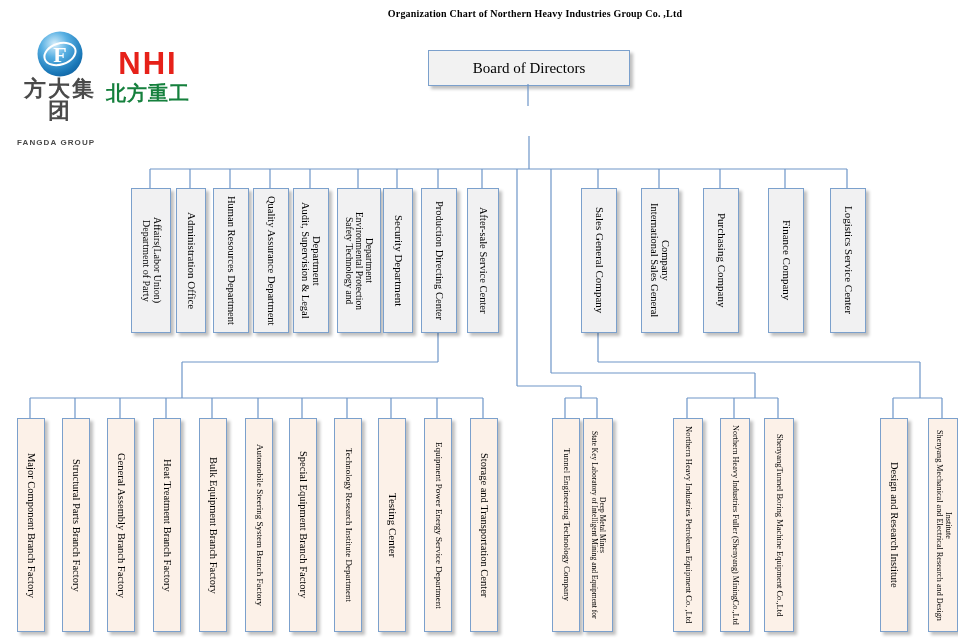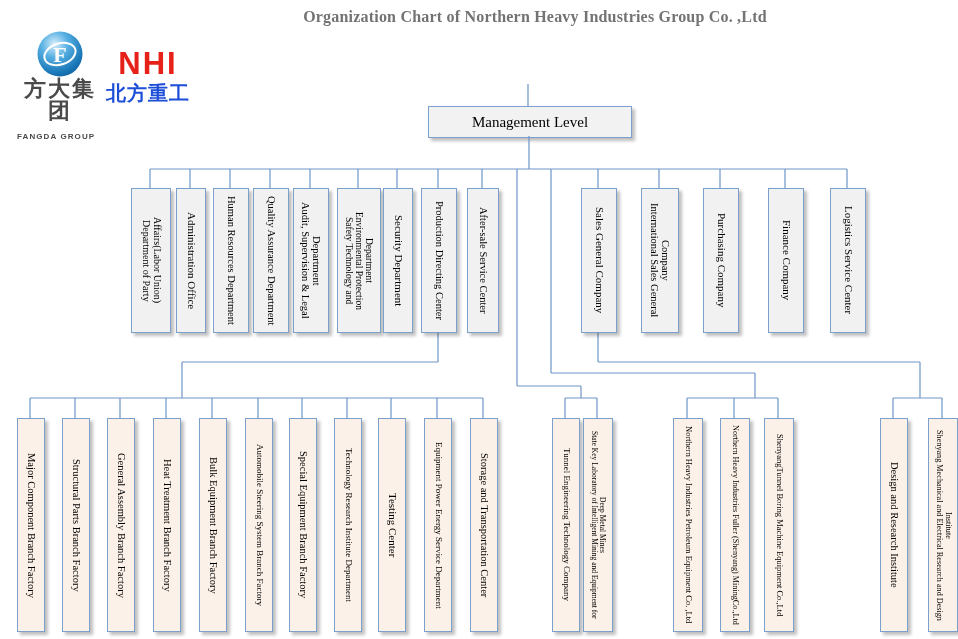--- a/index.html
+++ b/index.html
@@ -2,32 +2,32 @@
 <html><head>
 <meta charset="utf-8">
 <style>
   html,body{margin:0;padding:0;background:#ffffff;}
   .stage{
     position:relative;width:958px;height:639px;background:#ffffff;overflow:hidden;
     font-family:"Liberation Serif","DejaVu Serif",serif;
   }
   .title{
     position:absolute;left:115px;top:8px;width:840px;text-align:center;
-    font-size:16px;font-weight:bold;color:#737373;letter-spacing:.2px;
+    font-size:10px;font-weight:bold;color:#000000;letter-spacing:.2px;
   }
   
   .fangda{position:absolute;left:14px;top:30px;width:92px;text-align:center;}
   .fangda-cn{font-size:22px;font-weight:bold;color:#4a4a4a;letter-spacing:2px;
              font-family:"Liberation Sans","DejaVu Sans",sans-serif;line-height:1;}
   .fangda-en{font-size:8px;font-weight:bold;color:#4a4a4a;letter-spacing:1.1px;
-             font-family:"Liberation Sans","DejaVu Sans",sans-serif;margin-top:10px;text-align:left;padding-left:3px;}
+             font-family:"Liberation Sans","DejaVu Sans",sans-serif;margin-top:16px;text-align:left;padding-left:3px;}
   .nhi{position:absolute;left:102px;top:48px;width:92px;text-align:center;}
   .nhi-abbr{font-size:31px;line-height:1;font-weight:900;color:#e62119;letter-spacing:2px;
             font-family:"Liberation Sans","DejaVu Sans",sans-serif;}
-  .nhi-cn{font-size:20px;font-weight:bold;color:#1d4ed8;letter-spacing:1px;line-height:1.1;
+  .nhi-cn{font-size:20px;font-weight:bold;color:#15803d;letter-spacing:1px;line-height:1.1;
           font-family:"Liberation Sans","DejaVu Sans",sans-serif;margin-top:3px;}
   
   .hbox{
     position:absolute;border:1px solid #7ba0cc;background:#f2f2f2;
     box-shadow:3px 3px 3px rgba(0,0,0,0.25);
     display:flex;align-items:center;justify-content:center;
     font-size:15px;color:#000;
   }
   .vbox{
     position:absolute;border:1px solid #7ba0cc;
@@ -66,22 +66,22 @@
     </svg>
     <div class="fangda-cn">方大集团</div>
     <div class="fangda-en">FANGDA GROUP</div>
   </div>
 
   <div class="nhi">
     <div class="nhi-abbr">NHI</div>
     <div class="nhi-cn">北方重工</div>
   </div>
 
-  <div class="hbox" style="left:428px;top:106px;width:202px;height:30px;">
-    <span>Management Level</span>
+  <div class="hbox" style="left:428px;top:50px;width:200px;height:34px;">
+    <span>Board of Directors</span>
   </div>
 
   <svg id="wires">
       <path d="M528 84L528 106M529 136L529 169M150 169L847 169M150 169L150 188M190 169L190 188M230 169L230 188M270 169L270 188M310 169L310 188M358 169L358 188M397 169L397 188M438 169L438 188M482 169L482 188M598 169L598 188M659 169L659 188M720 169L720 188M785 169L785 188M847 169L847 188M438 331L438 362M438 362L182 362M182 362L182 398M30 398L483 398M30 398L30 418M75 398L75 418M120 398L120 418M166 398L166 418M212 398L212 418M258 398L258 418M302 398L302 418M347 398L347 418M391 398L391 418M437 398L437 418M483 398L483 418M517 169L517 386M517 386L581 386M581 386L581 398M565 398L597 398M565 398L565 418M597 398L597 418M551 169L551 373M551 373L755 373M755 373L755 398M687 398L778 398M687 398L687 418M734 398L734 418M778 398L778 418M598 331L598 362M598 362L920 362M920 362L920 398M893 398L942 398M893 398L893 418M942 398L942 418" fill="none" stroke="#6e96c8" stroke-width="1.2"></path>
     </svg>
 
   <div id="mid-row">
       <div class="vbox mid-box" style="left: 131px; top: 188px; width: 38px; height: 143px;">
         <span style="font-size: 10px;">Department of Party Affairs(Labor Union)</span>
       </div>

